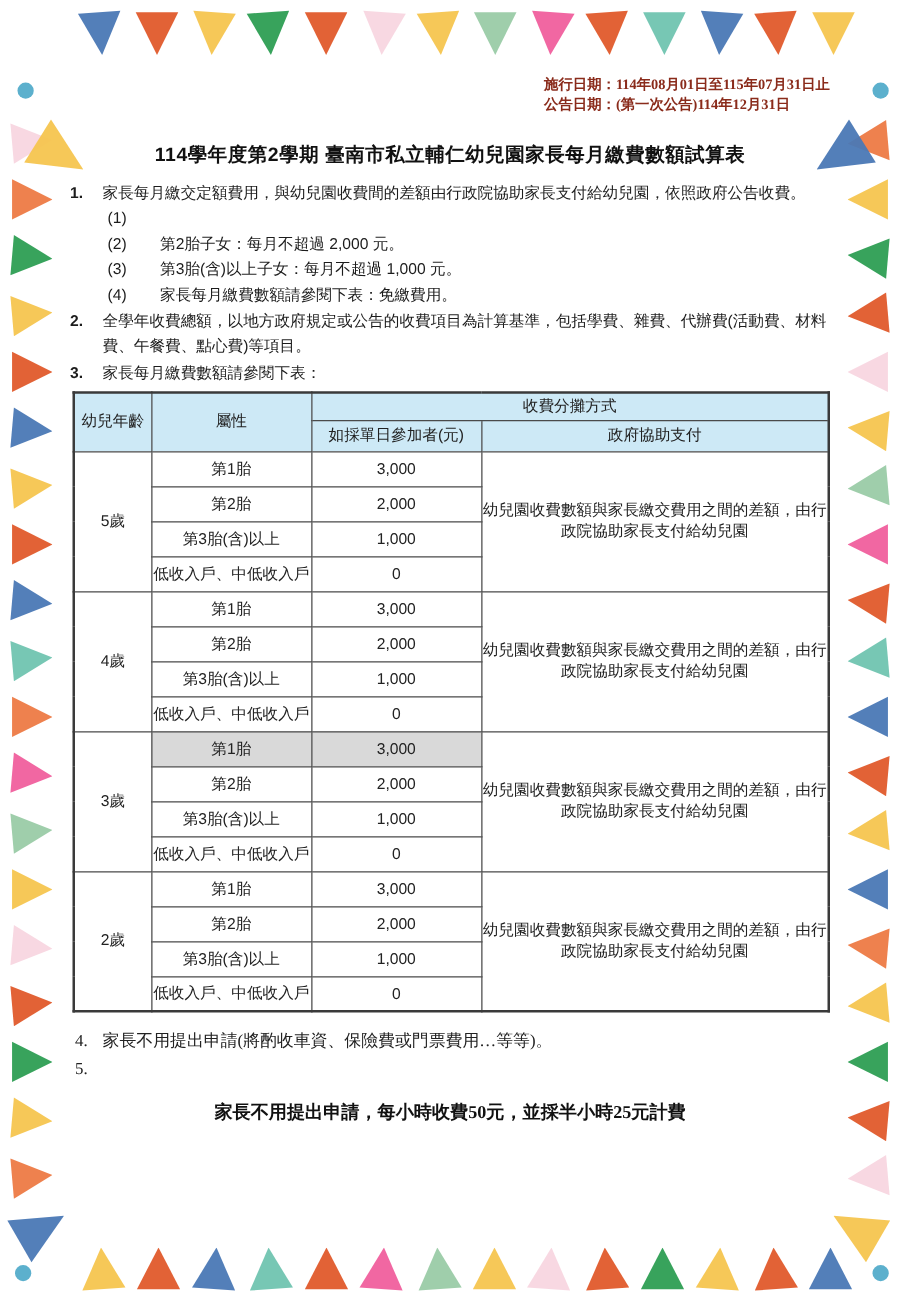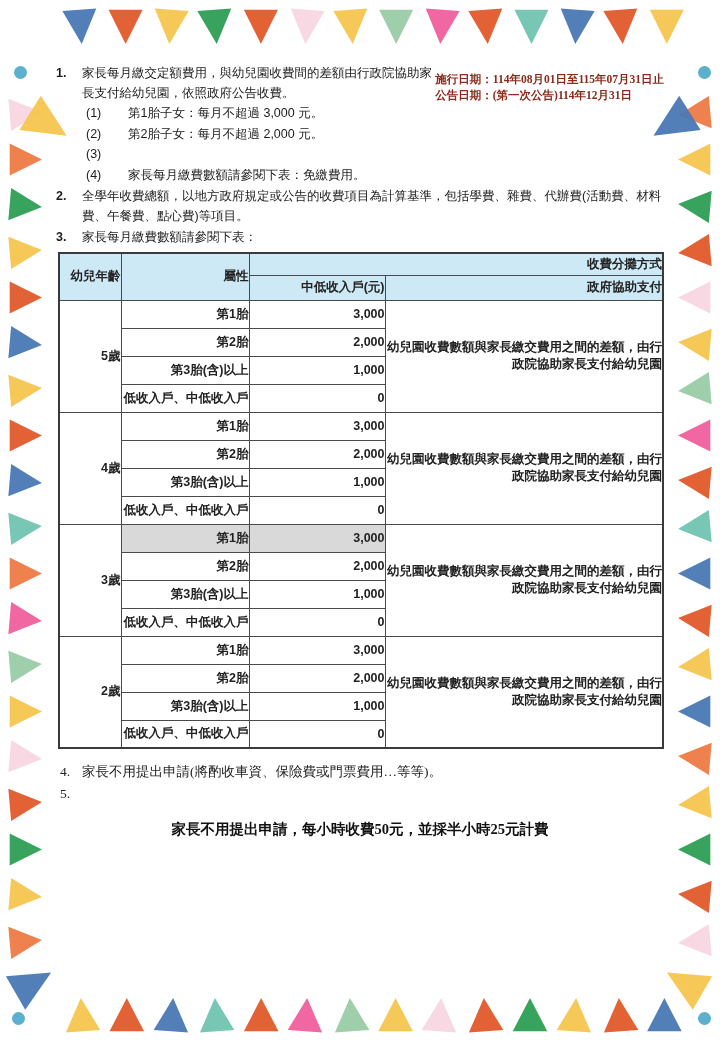--- a/index.html
+++ b/index.html
@@ -11,21 +11,21 @@
   .tri { position:absolute; opacity:0.95; }
   .tri-down  { clip-path: polygon(4% 2%, 96% 2%, 50% 100%); }
   .tri-up    { clip-path: polygon(50% 0%, 2% 98%, 98% 98%); }
   .tri-right { clip-path: polygon(2% 4%, 100% 50%, 2% 96%); }
   .tri-left  { clip-path: polygon(98% 4%, 0% 50%, 98% 96%); }
   .dot { position:absolute; border-radius:50%; }
 
   .content { position:absolute; left:56px; top:54px; width:608px; }
 
   .dates {
-    margin-top:17px; margin-right:0; text-align:left; float:right;
+    margin-top:6px; margin-right:0; text-align:left; float:right;
     font-family:"Liberation Serif","DejaVu Serif",serif;
     font-weight:bold; font-size:11.5px; line-height:16px; color:#8a2b1b;
   }
   .title {
     clear:both; padding-top:22px; text-align:center;
     font-size:15.5px; font-weight:bold; letter-spacing:0.5px; color:#111;
   }
 
   .notes { margin-top:9px; font-size:12.5px; }
   .note-row { display:flex; line-height:20px; margin-top:1px; }
@@ -34,22 +34,22 @@
   .sub-row { display:flex; line-height:20.5px; }
   .sub-num { flex:none; margin-left:30px; width:42px; }
   .sub-text { flex:1; }
 
   table.fee {
     margin-top:5px; margin-left:2px; width:604px;
     border-collapse:collapse; table-layout:fixed;
     border:2px solid #3a3a3a;
   }
   table.fee th, table.fee td {
-    border:1px solid #4a4a4a; text-align:right; vertical-align:middle;
-    padding:0; font-size:12.5px; font-weight:bold; color:#222;
+    border:1px solid #4a4a4a; text-align:center; vertical-align:middle;
+    padding:0; font-size:12.5px; font-weight:normal; color:#222;
   }
   tr.h1 { height:22px; }
   tr.h2 { height:25px; }
   tr.dr { height:28px; }
   table.fee thead th { background:#cde9f6; }
   td.gov { font-size:12px; line-height:17px; padding:0 5px; }
   td.attr, td.fee-val { font-size:12px; }
   .hl { background:#d9d9d9; }
 
   .footer-notes {
@@ -69,36 +69,37 @@
 <body>
 
 <div class="page">
   <div class="content">
 
     <div class="dates">
       <div>施行日期：114年08月01日至115年07月31日止</div>
       <div>公告日期：(第一次公告)114年12月31日</div>
     </div>
 
+    <div class="title">114學年度第2學期 臺南市私立輔仁幼兒園家長每月繳費數額試算表</div>
 
     <div class="notes">
       <div class="note-row">
         <div class="note-num">1.</div>
         <div class="note-text">家長每月繳交定額費用，與幼兒園收費間的差額由行政院協助家長支付給幼兒園，依照政府公告收費。</div>
       </div>
       <div class="sub-row">
         <div class="sub-num">(1)</div>
-        <div class="sub-text">第1胎子女：每月不超過 3,000 元。</div>
       </div>
       <div class="sub-row">
         <div class="sub-num">(2)</div>
         <div class="sub-text">第2胎子女：每月不超過 2,000 元。</div>
       </div>
       <div class="sub-row">
         <div class="sub-num">(3)</div>
+        <div class="sub-text">第3胎(含)以上子女：每月不超過 1,000 元。</div>
       </div>
       <div class="sub-row">
         <div class="sub-num">(4)</div>
         <div class="sub-text">家長每月繳費數額請參閱下表：免繳費用。</div>
       </div>
       <div class="note-row">
         <div class="note-num">2.</div>
         <div class="note-text">全學年收費總額，以地方政府規定或公告的收費項目為計算基準，包括學費、雜費、代辦費(活動費、材料費、午餐費、點心費)等項目。</div>
       </div>
       <div class="note-row">
@@ -114,21 +115,21 @@
           <col style="width:136px">
           <col style="width:278px">
       </colgroup>
       <thead>
         <tr class="h1">
           <th rowspan="2">幼兒年齡</th>
           <th rowspan="2">屬性</th>
           <th colspan="2">收費分攤方式</th>
         </tr>
         <tr class="h2">
-          <th>中低收入戶(元)</th>
+          <th>如採單日參加者(元)</th>
           <th>政府協助支付</th>
         </tr>
       </thead>
       <tbody>
 
         <tr class="dr">
           <td class="age" rowspan="4">5歲</td>
           <td class="attr">第1胎</td>
           <td class="fee-val">3,000</td>
           <td class="gov" rowspan="4">幼兒園收費數額與家長繳交費用之間的差額，由行政院協助家長支付給幼兒園</td>

